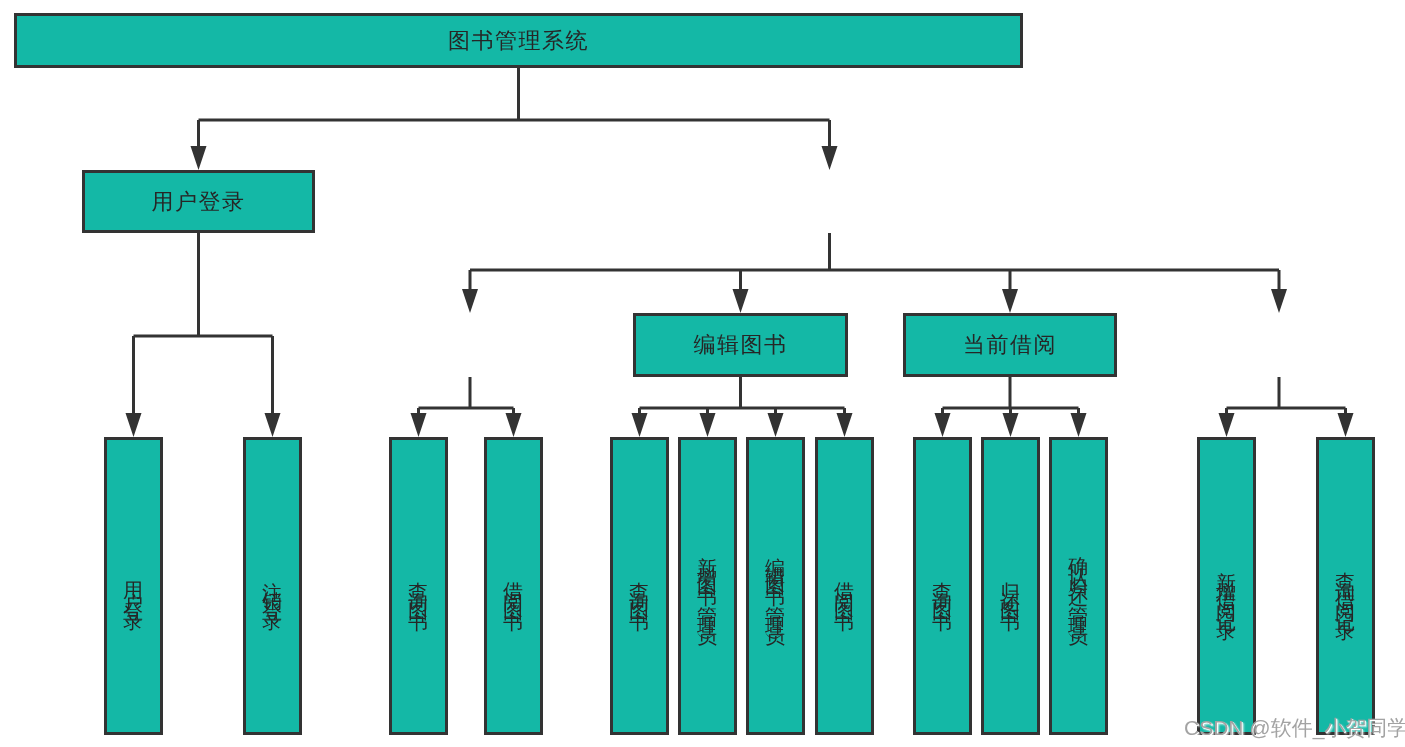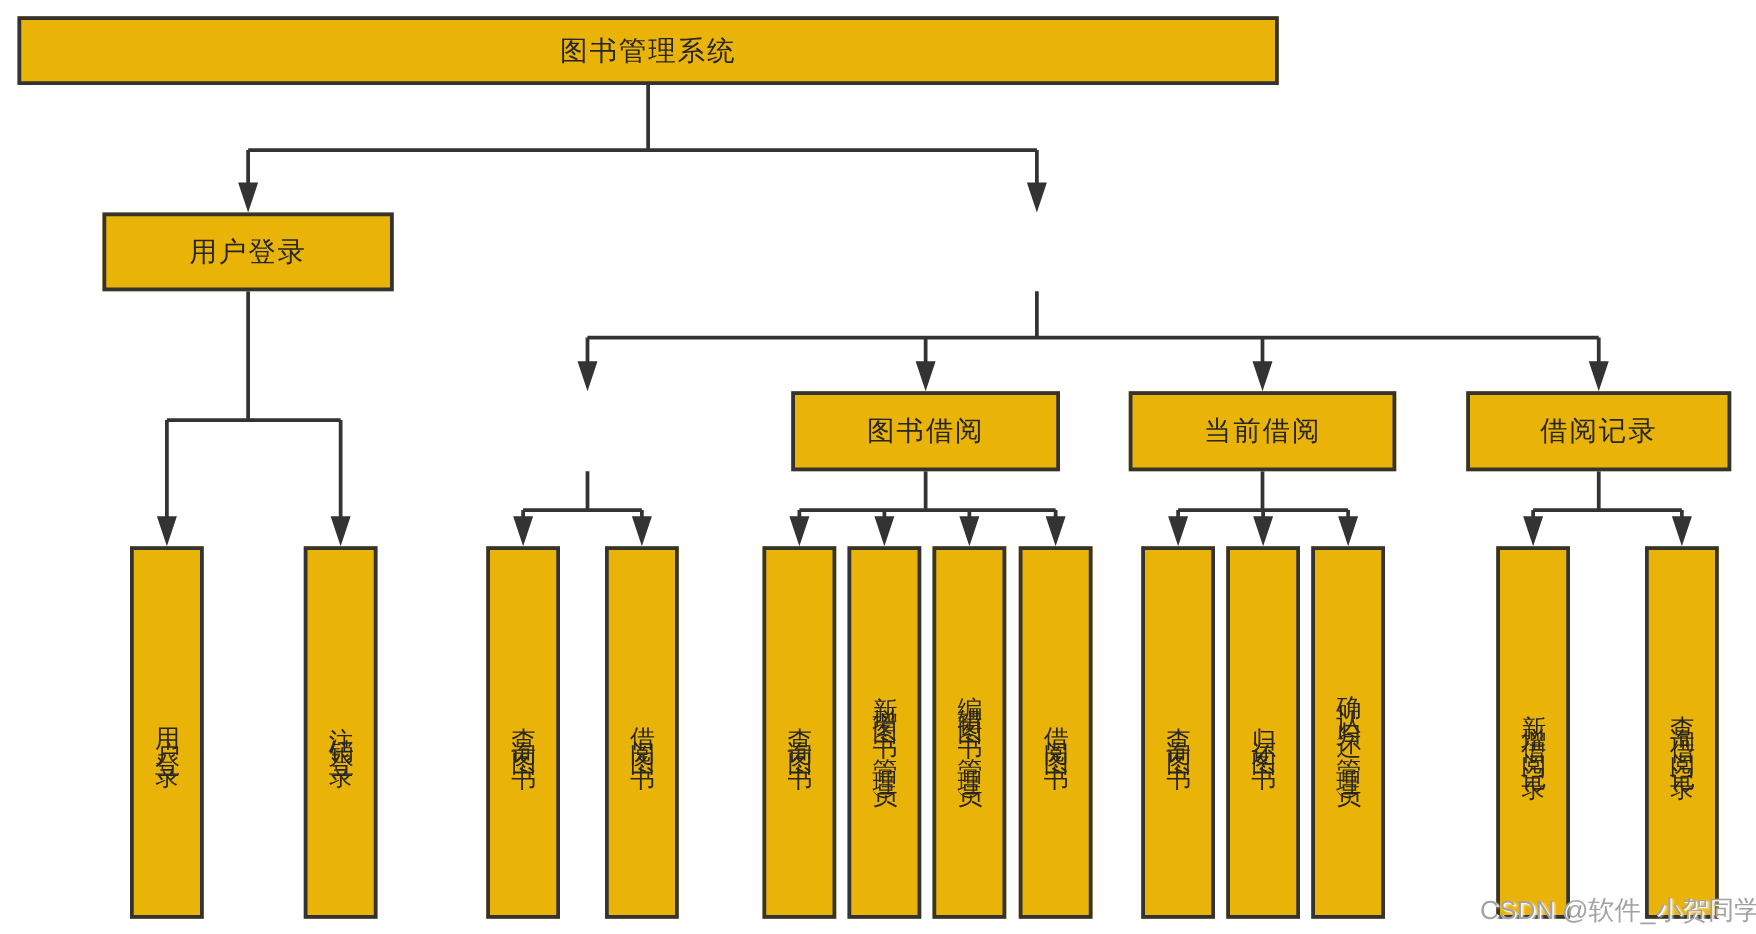--- a/index.html
+++ b/index.html
@@ -3,21 +3,21 @@
 <meta charset="utf-8">
 <style>
   html,body { margin:0; padding:0; background:#ffffff; }
   .stage {
     position:relative; width:1405px; height:747px; background:#ffffff;
     font-family:"Liberation Sans", sans-serif; overflow:hidden;
   }
   svg.connectors { position:absolute; left:0; top:0; width:1405px; height:747px; }
   .node {
     position:absolute; box-sizing:border-box;
-    border:3px solid #333333; background:#eab308;
+    border:3px solid #333333; background:#14b8a6;
     display:flex; align-items:center; justify-content:center;
     color:#262626;
   }
   .h-node { font-size:22px; letter-spacing:1.5px; }
   .v-node {
     writing-mode:vertical-rl; text-orientation:mixed;
     font-size:20px; letter-spacing:10px; line-height:1;
   }
   
   .n-root   { left:14px;  top:13px;  width:1009px; height:55px; }
@@ -74,23 +74,22 @@
       M1002.5 413 L1018.5 413 L1010.5 437 Z
       M1070.5 413 L1086.5 413 L1078.5 437 Z
       M1218.5 413 L1234.5 413 L1226.5 437 Z
       M1337.5 413 L1353.5 413 L1345.5 437 Z"></path>
   </svg>
 
   <div class="node h-node n-root">图书管理系统</div>
 
   <div class="node h-node n-user">用户登录</div>
 
-  <div class="node h-node n-s1">图书借阅</div>
+  <div class="node h-node n-s1">编辑图书</div>
   <div class="node h-node n-s2">当前借阅</div>
-  <div class="node h-node n-s3">借阅记录</div>
 
   <div class="node v-node leaf l-g1a">用户登录</div>
   <div class="node v-node leaf l-g1b">注销登录</div>
 
   <div class="node v-node leaf l-g2a">查询图书</div>
   <div class="node v-node leaf l-g2b">借阅图书</div>
 
   <div class="node v-node leaf l-g3a">查询图书</div>
   <div class="node v-node leaf l-g3b">新增图书（管理员）</div>
   <div class="node v-node leaf l-g3c">编辑图书（管理员）</div>

